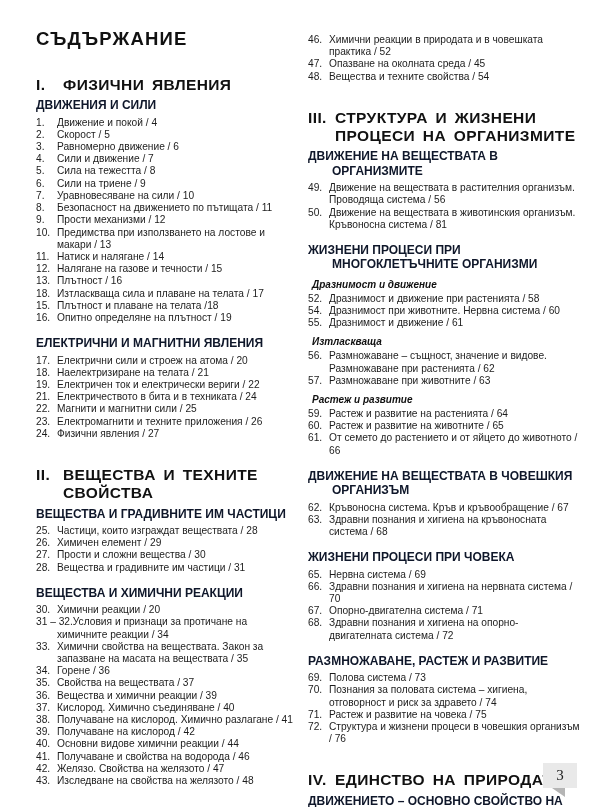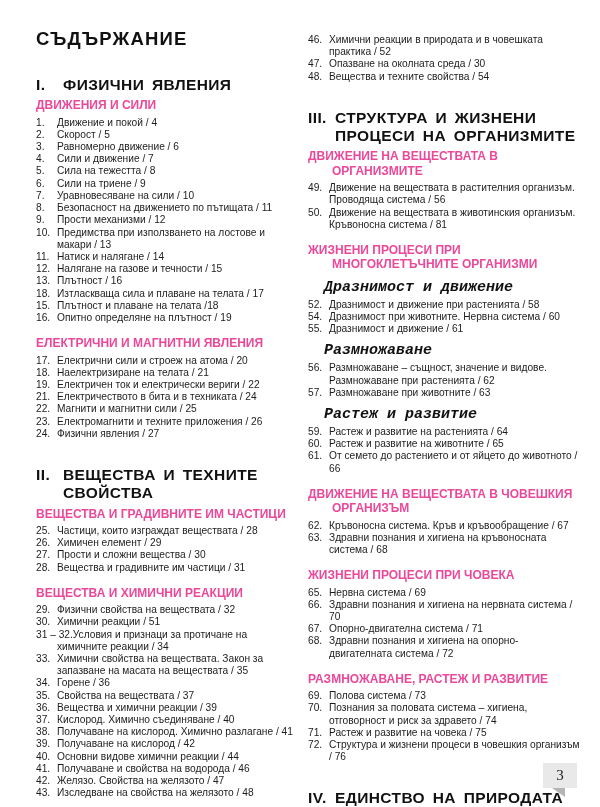--- a/index.html
+++ b/index.html
@@ -12,25 +12,25 @@
   .col-right{width:272px;flex:0 0 auto;padding-top:6px;}
 
   .doc-title{margin:0 0 10px 0;font-size:18.5px;font-weight:bold;letter-spacing:1.2px;color:#111;}
 
   .toc-chapter{margin:26px 0 4px 0;font-size:15.5px;line-height:1.18;font-weight:bold;
                letter-spacing:.4px;word-spacing:3px;color:#111;
                padding-left:27px;text-indent:-27px;}
   .toc-chapter .num{display:inline-block;min-width:27px;text-indent:0;}
   .col .toc-chapter:first-child{margin-top:0;}
 
-  .toc-section{margin:12px 0 4px 0;font-size:12px;line-height:1.2;font-weight:bold;color:#ec4899;
+  .toc-section{margin:12px 0 4px 0;font-size:12px;line-height:1.2;font-weight:bold;color:#0f172a;
                padding-left:24px;text-indent:-24px;}
   .toc-chapter + .toc-section{margin-top:3px;}
 
-  .toc-subhead{margin:7px 0 3px 16px;font-size:15px;font-weight:bold;font-style:italic;color:#111;font-family:Liberation Mono, monospace;}
+  .toc-subhead{margin:7px 0 3px 4px;font-size:10px;font-weight:bold;font-style:italic;color:#111;}
 
   .toc-item{font-size:10.2px;line-height:12.2px;padding-left:21px;text-indent:-21px;margin:0;}
   .toc-item .num{display:inline-block;min-width:21px;text-indent:0;}
 
   .page-number-box{position:absolute;right:23px;bottom:19px;width:34px;height:25px;
                    background:#e9e9e9;display:flex;align-items:center;justify-content:center;
                    font-family:"Liberation Serif",serif;font-size:15px;color:#222;}
   .page-number-fold{position:absolute;left:9px;top:100%;width:0;height:0;
                     border-top:9px solid #b5b5b5;border-left:13px solid transparent;}
 </style>
@@ -68,50 +68,49 @@
         <div class="toc-item"><span class="num">22.</span><span>Магнити и магнитни сили / 25</span></div>
         <div class="toc-item"><span class="num">23.</span><span>Електромагнити и техните приложения / 26</span></div>
         <div class="toc-item"><span class="num">24.</span><span>Физични явления / 27</span></div>
         <h2 class="toc-chapter"><span class="num">II.</span><span>ВЕЩЕСТВА И ТЕХНИТЕ СВОЙСТВА</span></h2>
         <h3 class="toc-section">ВЕЩЕСТВА И ГРАДИВНИТЕ ИМ ЧАСТИЦИ</h3>
         <div class="toc-item"><span class="num">25.</span><span>Частици, които изграждат веществата / 28</span></div>
         <div class="toc-item"><span class="num">26.</span><span>Химичен елемент / 29</span></div>
         <div class="toc-item"><span class="num">27.</span><span>Прости и сложни вещества / 30</span></div>
         <div class="toc-item"><span class="num">28.</span><span>Вещества и градивните им частици / 31</span></div>
         <h3 class="toc-section">ВЕЩЕСТВА И ХИМИЧНИ РЕАКЦИИ</h3>
-        <div class="toc-item"><span class="num">29.</span><span>Физични свойства на веществата / 32</span></div>
-        <div class="toc-item"><span class="num">30.</span><span>Химични реакции / 51</span></div>
+        <div class="toc-item"><span class="num">30.</span><span>Химични реакции / 20</span></div>
         <div class="toc-item"><span class="num">31 – 32.</span><span>Условия и признаци за протичане на химичните реакции / 34</span></div>
         <div class="toc-item"><span class="num">33.</span><span>Химични свойства на веществата. Закон за запазване на масата на веществата / 35</span></div>
         <div class="toc-item"><span class="num">34.</span><span>Горене / 36</span></div>
         <div class="toc-item"><span class="num">35.</span><span>Свойства на веществата / 37</span></div>
         <div class="toc-item"><span class="num">36.</span><span>Вещества и химични реакции / 39</span></div>
         <div class="toc-item"><span class="num">37.</span><span>Кислород. Химично съединяване / 40</span></div>
         <div class="toc-item"><span class="num">38.</span><span>Получаване на кислород. Химично разлагане / 41</span></div>
         <div class="toc-item"><span class="num">39.</span><span>Получаване на кислород / 42</span></div>
         <div class="toc-item"><span class="num">40.</span><span>Основни видове химични реакции / 44</span></div>
         <div class="toc-item"><span class="num">41.</span><span>Получаване и свойства на водорода / 46</span></div>
         <div class="toc-item"><span class="num">42.</span><span>Желязо. Свойства на желязото / 47</span></div>
         <div class="toc-item"><span class="num">43.</span><span>Изследване на свойства на желязото / 48</span></div>
       </div>
     <div class="col col-right">
 
     <div class="toc-item"><span class="num">46.</span><span>Химични реакции в природата и в човешката практика / 52</span></div>
-        <div class="toc-item"><span class="num">47.</span><span>Опазване на околната среда / 30</span></div>
+        <div class="toc-item"><span class="num">47.</span><span>Опазване на околната среда / 45</span></div>
         <div class="toc-item"><span class="num">48.</span><span>Вещества и техните свойства / 54</span></div>
         <h2 class="toc-chapter"><span class="num">III.</span><span>СТРУКТУРА И ЖИЗНЕНИ ПРОЦЕСИ НА ОРГАНИЗМИТЕ</span></h2>
         <h3 class="toc-section">ДВИЖЕНИЕ НА ВЕЩЕСТВАТА В ОРГАНИЗМИТЕ</h3>
         <div class="toc-item"><span class="num">49.</span><span>Движение на веществата в растителния организъм. Проводяща система / 56</span></div>
         <div class="toc-item"><span class="num">50.</span><span>Движение на веществата в животинския организъм. Кръвоносна система / 81</span></div>
         <h3 class="toc-section">ЖИЗНЕНИ ПРОЦЕСИ ПРИ МНОГОКЛЕТЪЧНИТЕ ОРГАНИЗМИ</h3>
         <h4 class="toc-subhead">Дразнимост и движение</h4>
         <div class="toc-item"><span class="num">52.</span><span>Дразнимост и движение при растенията / 58</span></div>
         <div class="toc-item"><span class="num">54.</span><span>Дразнимост при животните. Нервна система / 60</span></div>
         <div class="toc-item"><span class="num">55.</span><span>Дразнимост и движение / 61</span></div>
-        <h4 class="toc-subhead">Размножаване</h4>
+        <h4 class="toc-subhead">Изтласкваща</h4>
         <div class="toc-item"><span class="num">56.</span><span>Размножаване – същност, значение и видове. Размножаване при растенията / 62</span></div>
         <div class="toc-item"><span class="num">57.</span><span>Размножаване при животните / 63</span></div>
         <h4 class="toc-subhead">Растеж и развитие</h4>
         <div class="toc-item"><span class="num">59.</span><span>Растеж и развитие на растенията / 64</span></div>
         <div class="toc-item"><span class="num">60.</span><span>Растеж и развитие на животните / 65</span></div>
         <div class="toc-item"><span class="num">61.</span><span>От семето до растението и от яйцето до животното / 66</span></div>
         <h3 class="toc-section">ДВИЖЕНИЕ НА ВЕЩЕСТВАТА В ЧОВЕШКИЯ ОРГАНИЗЪМ</h3>
         <div class="toc-item"><span class="num">62.</span><span>Кръвоносна система. Кръв и кръвообращение / 67</span></div>
         <div class="toc-item"><span class="num">63.</span><span>Здравни познания и хигиена на кръвоносната система / 68</span></div>
         <h3 class="toc-section">ЖИЗНЕНИ ПРОЦЕСИ ПРИ ЧОВЕКА</h3>

